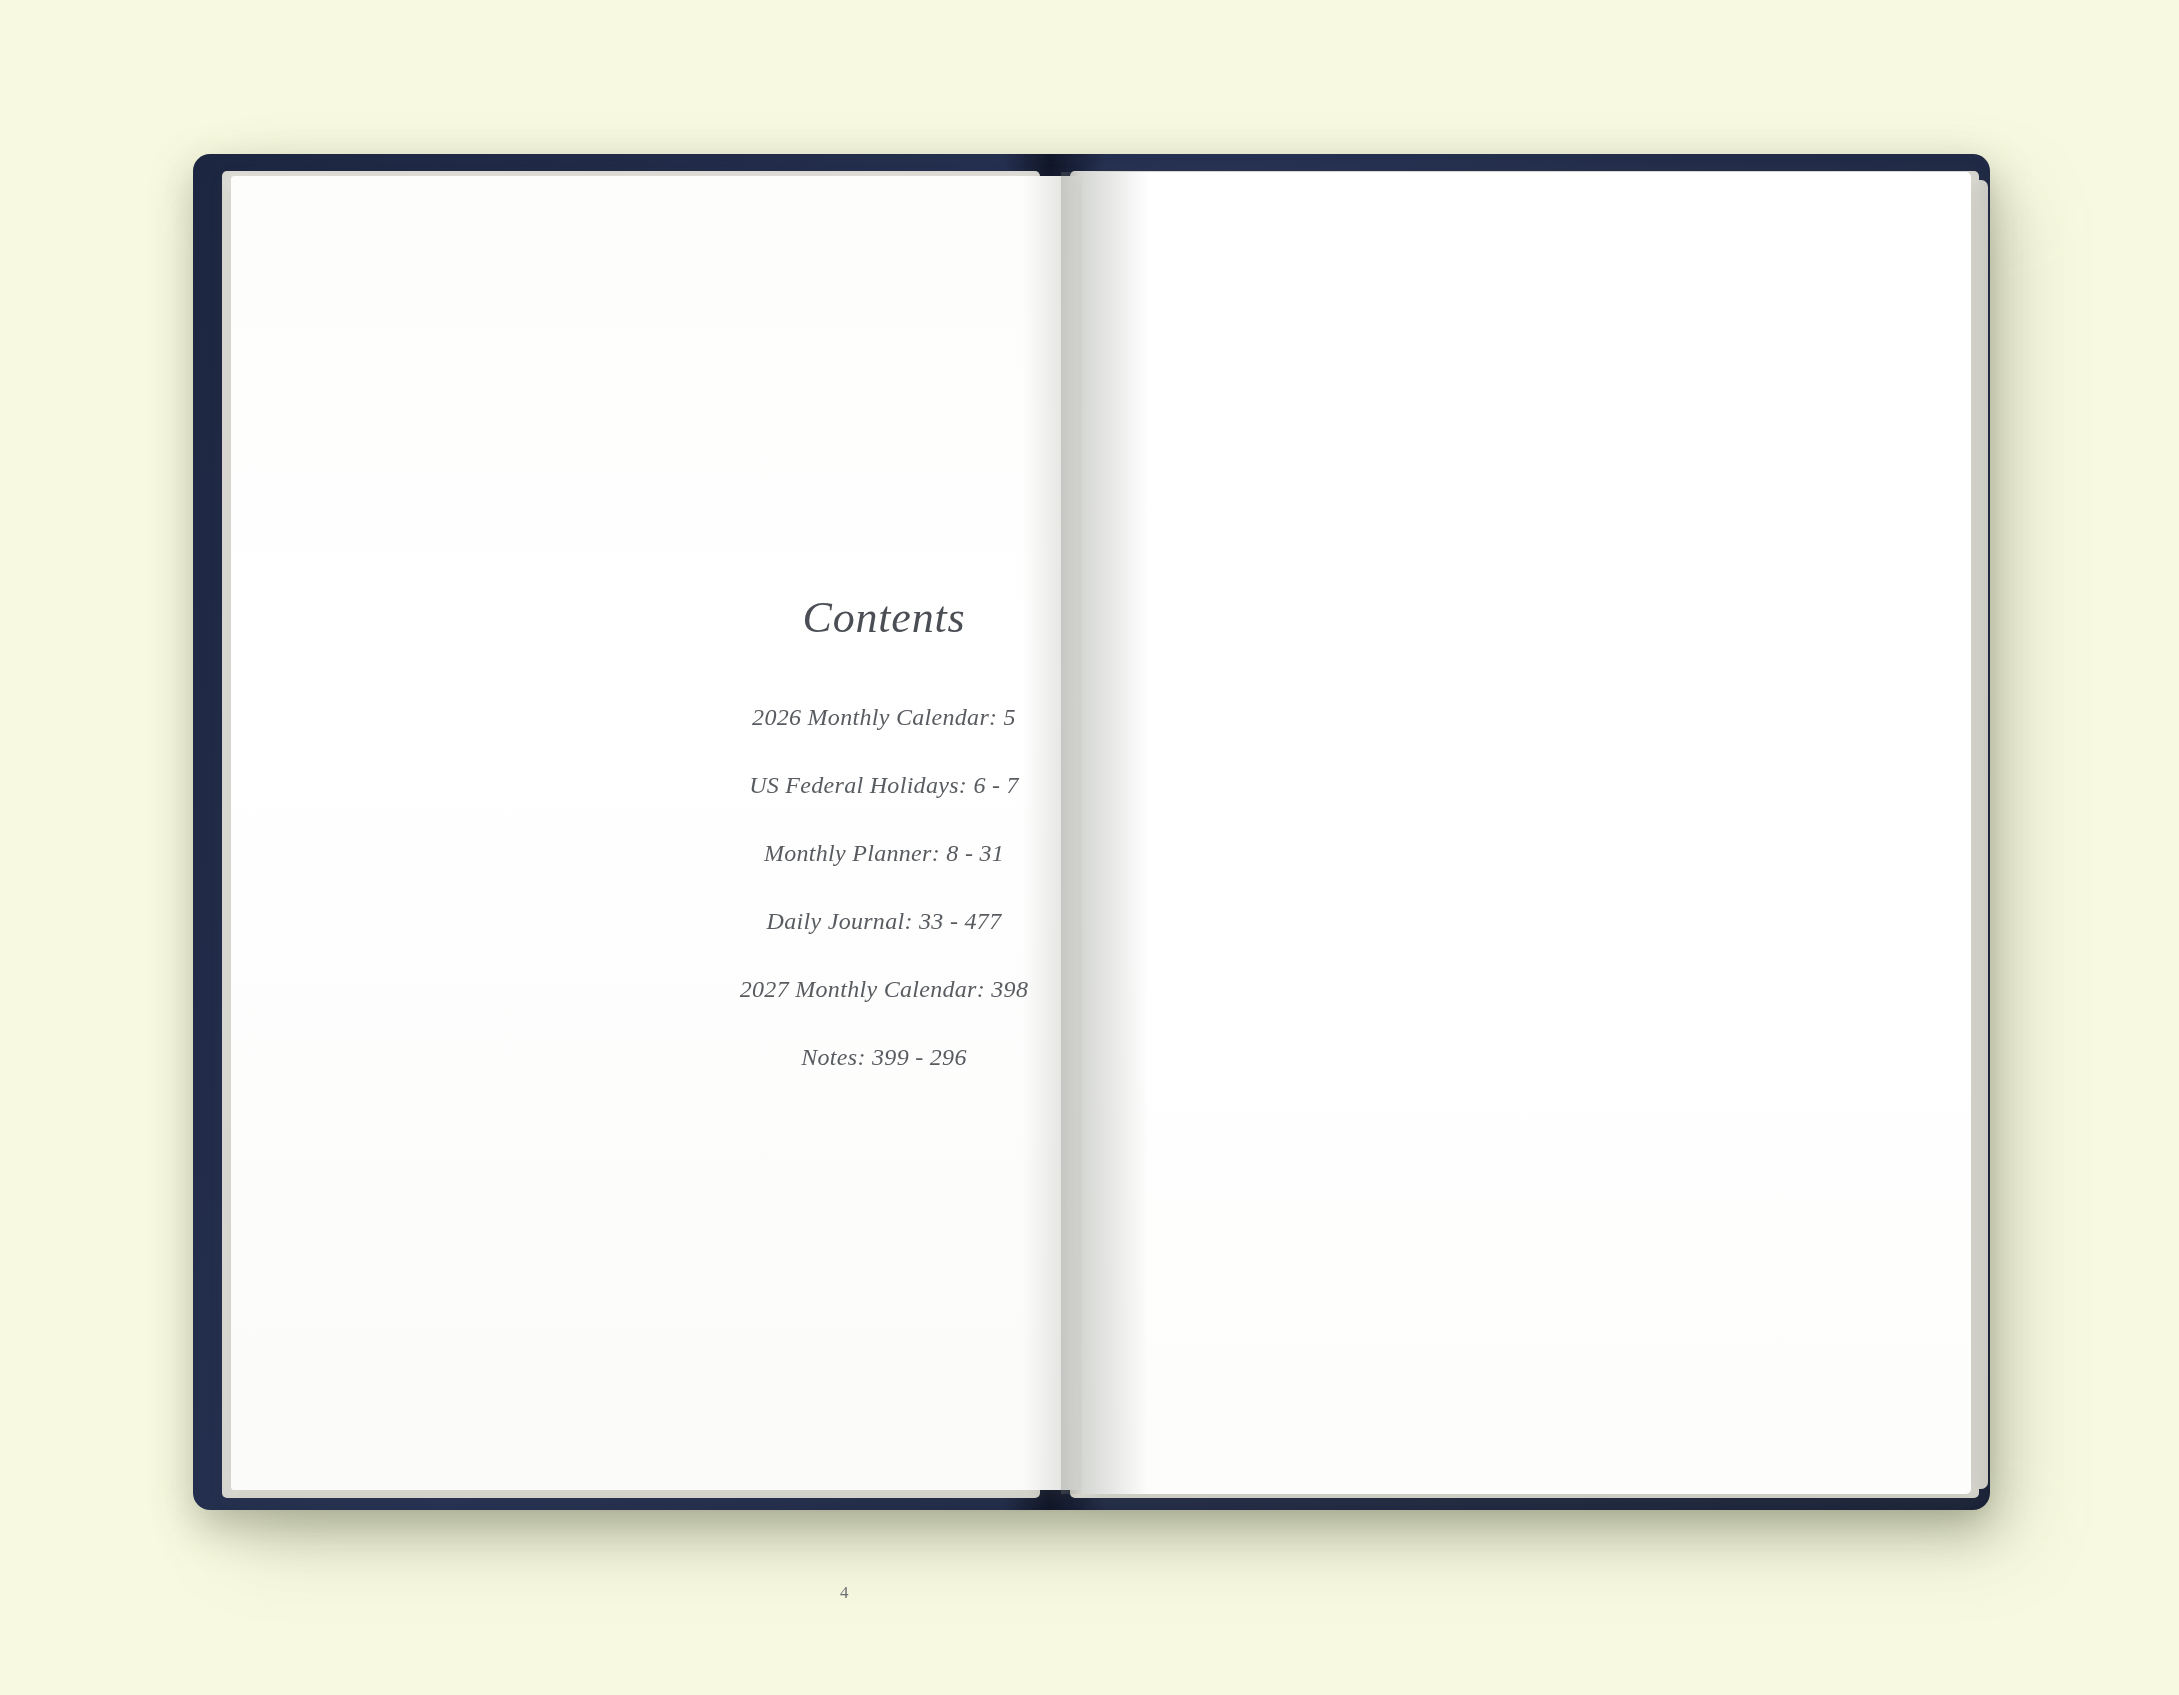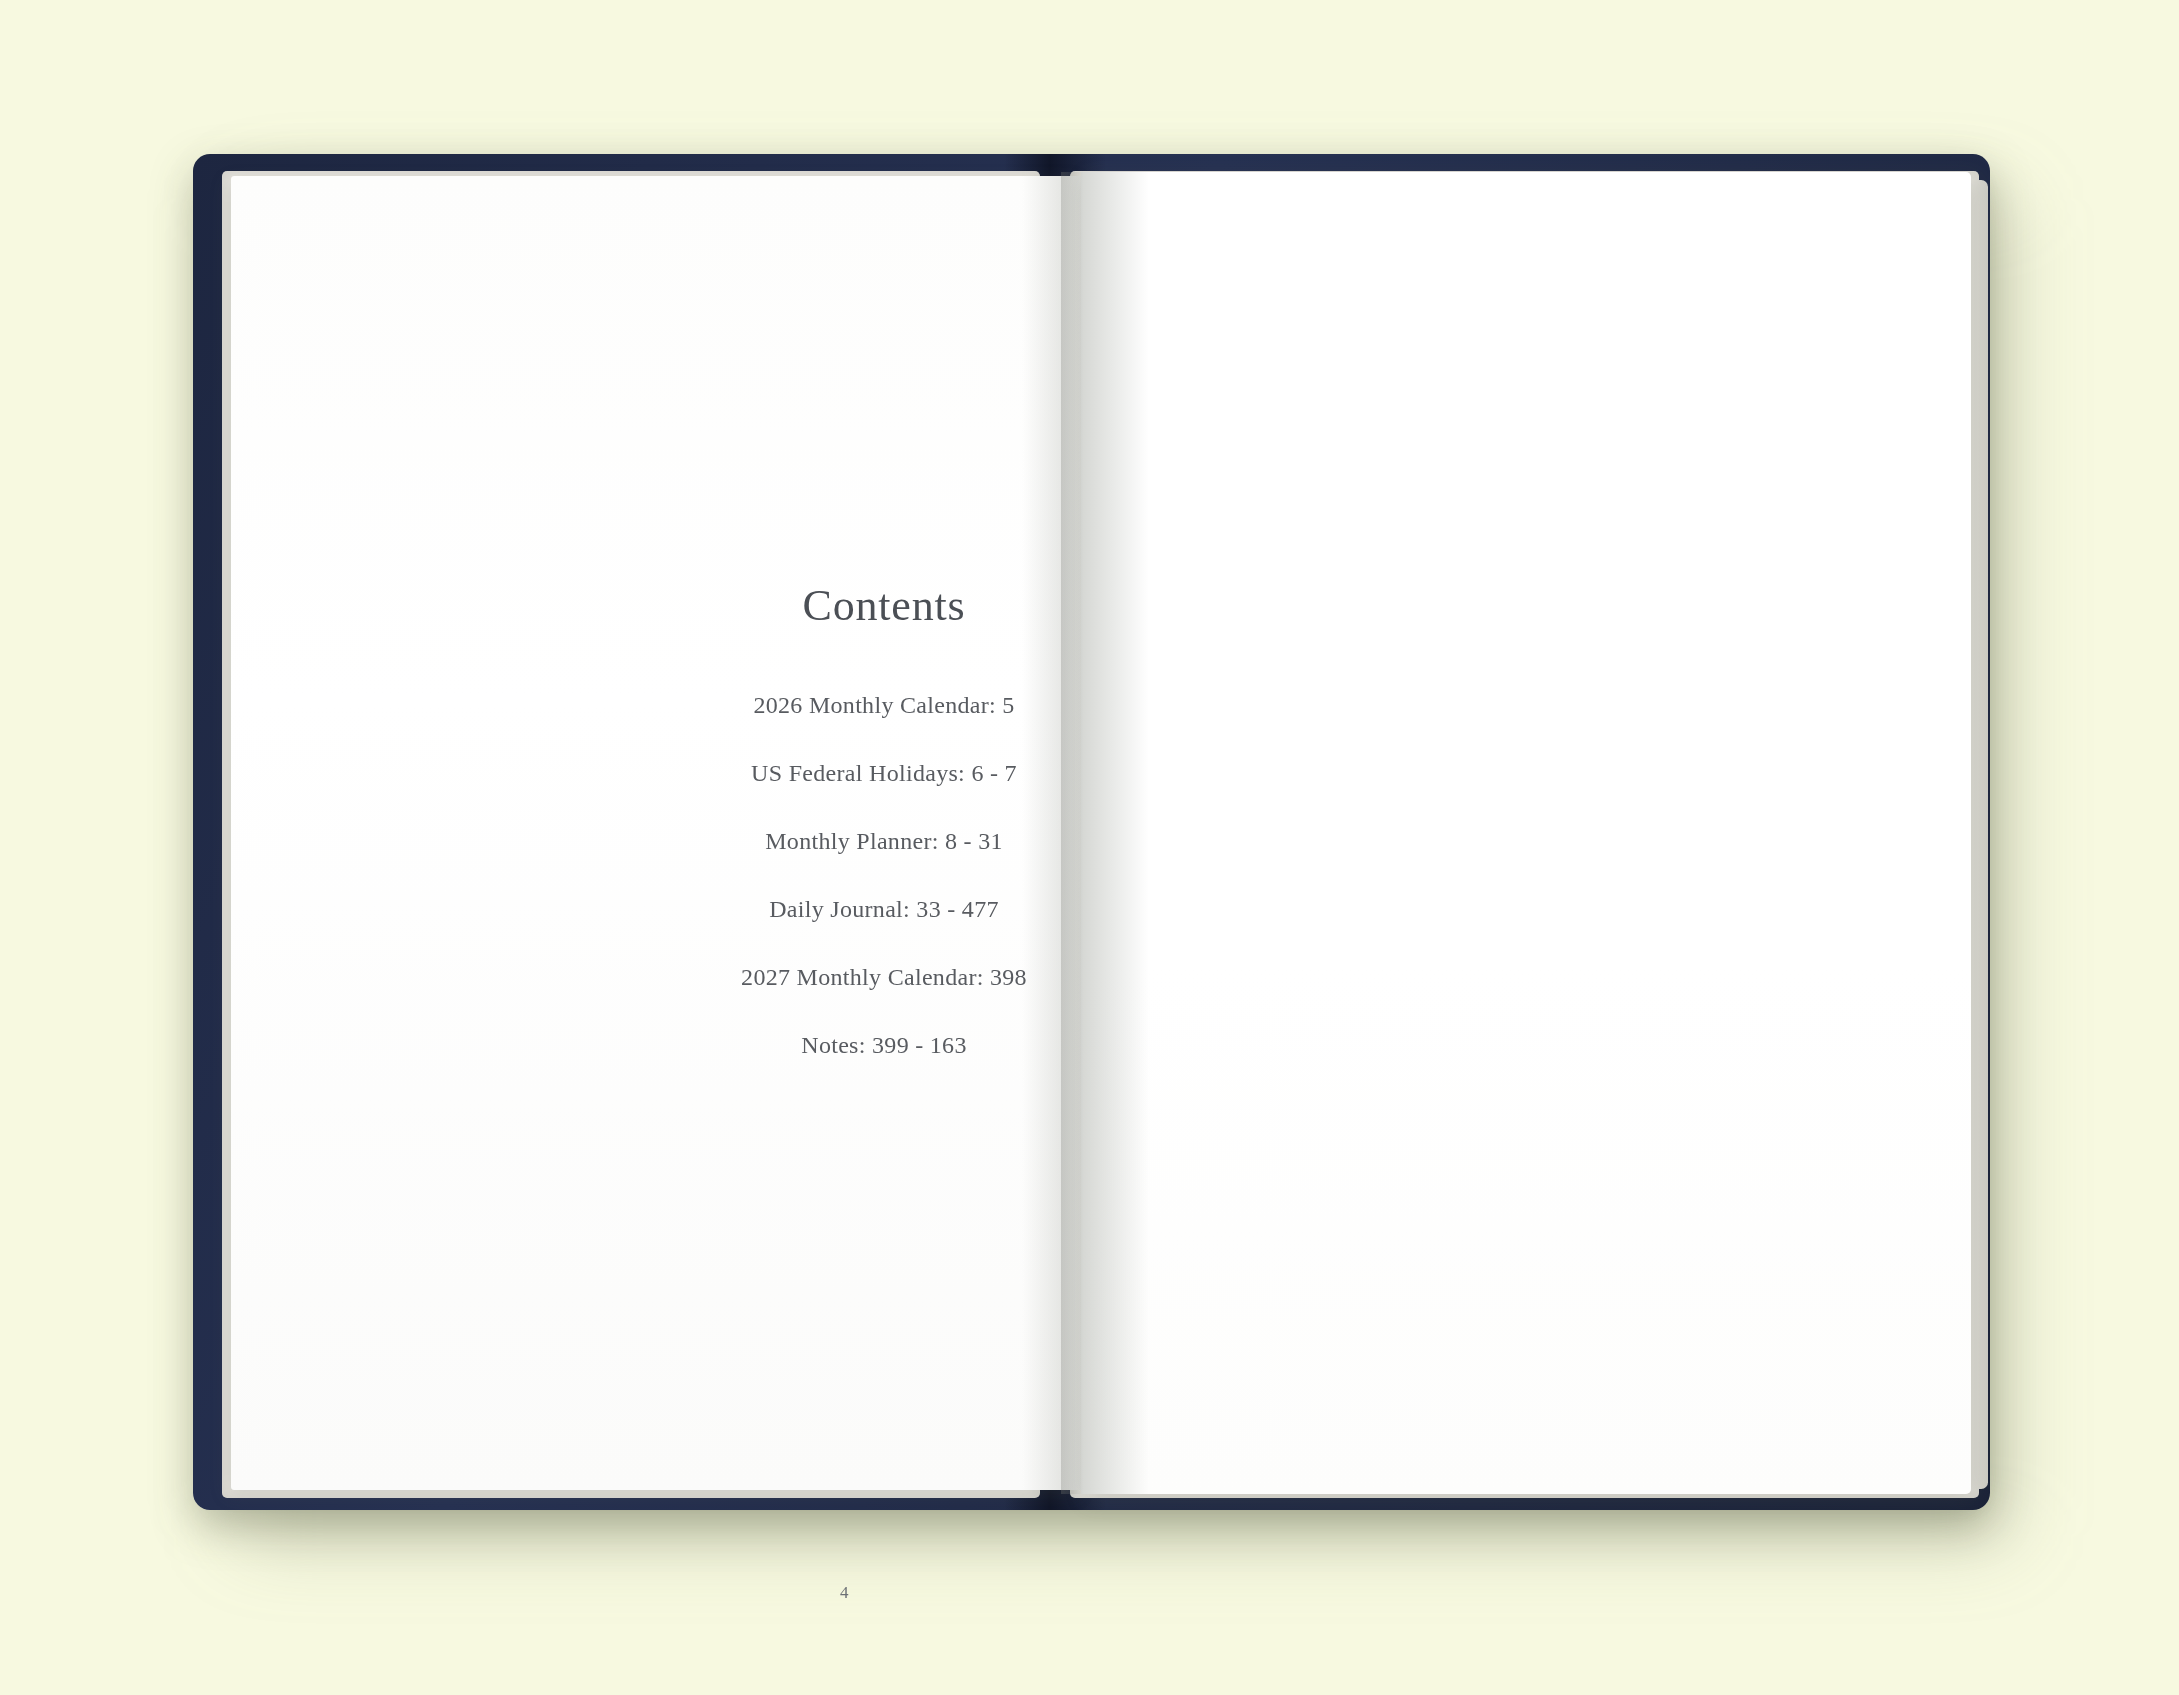--- a/index.html
+++ b/index.html
@@ -98,24 +98,25 @@
     position: absolute;
     left: 1061px; top: 172px;
     width: 41px; height: 1322px;
     background: linear-gradient(90deg, rgba(120,122,115,0.30), rgba(215,215,210,0.05) 55%, rgba(255,255,255,0));
   }
 
   
   #contents-wrap {
     position: absolute;
     left: 297px;
-    top: 404px;
+    top: 416px;
     width: 712px;
     text-align: center;
     color: #55585c;
+    font-style: italic;
   }
   #contents-title {
     font-size: 44px;
     letter-spacing: 0.8px;
     color: #4b4f55;
     margin-bottom: 61px;
   }
   .toc-item {
     font-size: 24px;
     color: #585b60;
@@ -153,21 +154,21 @@
 
   <div class="page" id="page-left">
     <div id="contents-wrap">
       <div id="contents-title">Contents</div>
       <div id="toc-list">
           <div class="toc-item">2026 Monthly Calendar: 5</div>
           <div class="toc-item">US Federal Holidays: 6 - 7</div>
           <div class="toc-item">Monthly Planner: 8 - 31</div>
           <div class="toc-item">Daily Journal: 33 - 477</div>
           <div class="toc-item">2027 Monthly Calendar: 398</div>
-          <div class="toc-item">Notes: 399 - 163</div>
+          <div class="toc-item">Notes: 399 - 296</div>
         </div>
     </div>
     <div class="folio" id="folio-left">4</div>
   </div>
 
   <div class="page" id="page-right">
     
     
     
   </div>

